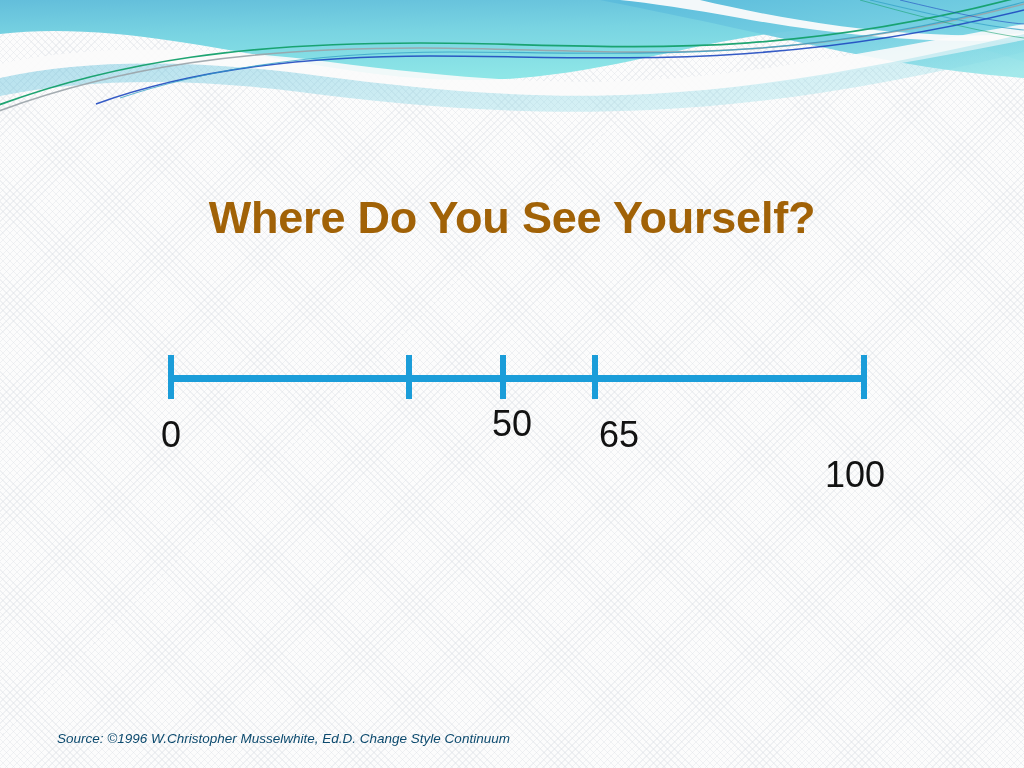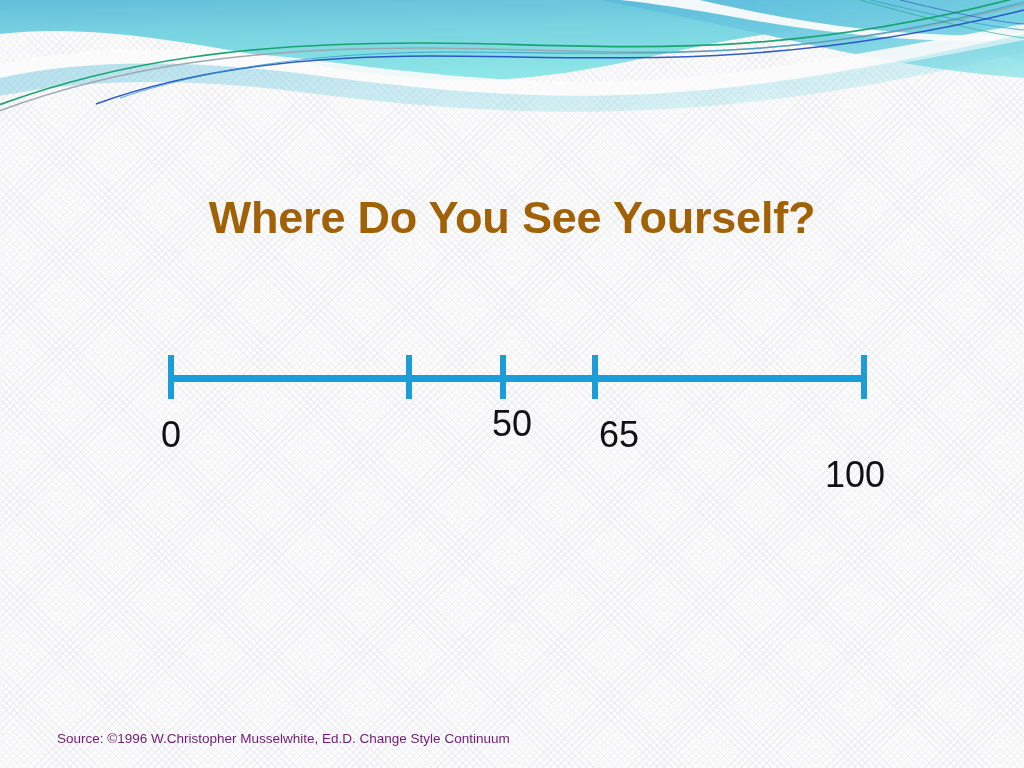--- a/index.html
+++ b/index.html
@@ -81,22 +81,23 @@
     line-height: 1;
     white-space: nowrap;
   }
 
   
   .source {
     position: absolute;
     left: 57px;
     top: 731px;
     font-size: 13.5px;
-    color: #701a75;
+    color: #0c4a6e;
     white-space: nowrap;
+    font-style: italic;
   }
 </style>
 </head>
 <body>
 
 <div class="slide">
 
   <div class="slide-texture"></div>
 
   <div class="banner">

